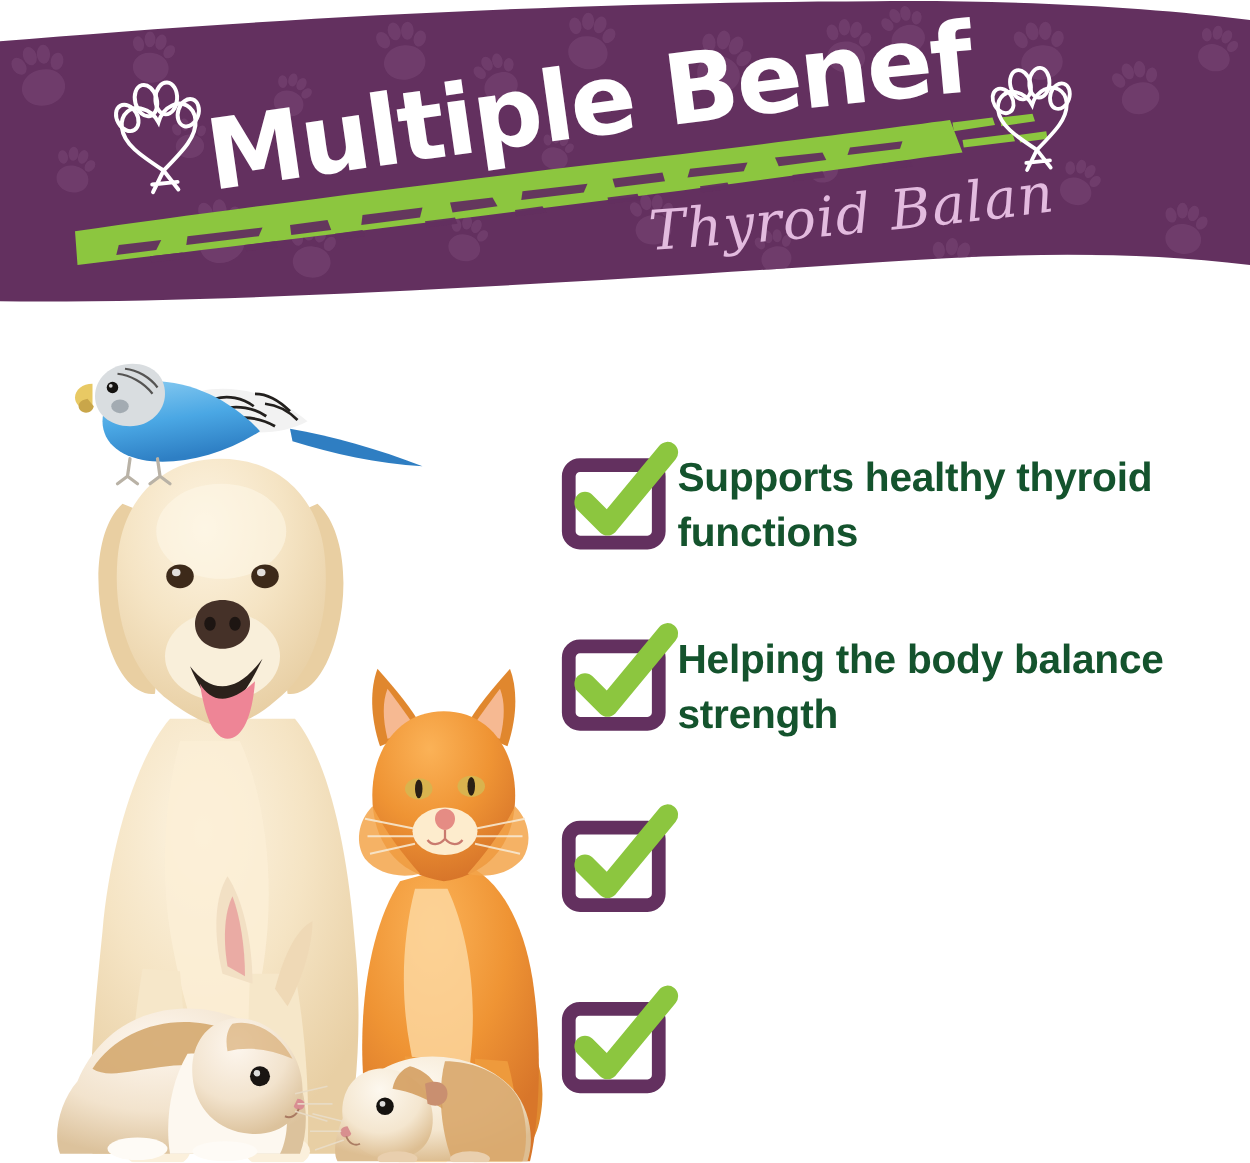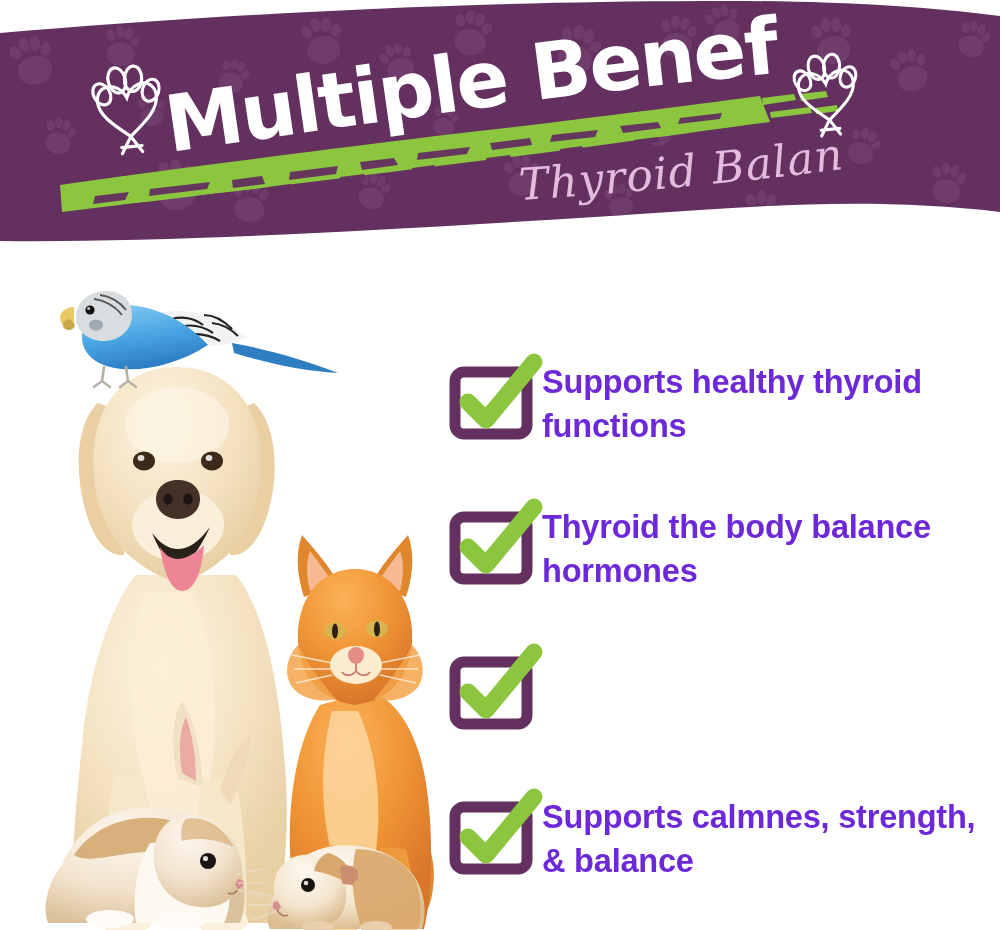--- a/index.html
+++ b/index.html
@@ -73,21 +73,21 @@
     width: 92px;
     height: 80px;
     margin-top: 8px;
   }
   .cb svg { display: block; overflow: visible; }
   .benefit-text {
     font-family: "Liberation Sans", sans-serif;
     font-weight: bold;
     font-size: 32.5px;
     line-height: 44px;
-    color: #6d28d9;
+    color: #14532d;
     padding-top: 10px;
     letter-spacing: -0.2px;
   }
 </style>
 </head>
 <body>
 
 <div id="page">
 
   <div id="banner">
@@ -449,36 +449,35 @@
       <div class="benefit-text">Supports healthy thyroid functions</div>
     </div>
 
     <div class="benefit">
       <div class="cb">
         <svg width="92" height="80" viewBox="0 0 92 80" xmlns="http://www.w3.org/2000/svg">
           <rect x="5" y="14" width="72" height="62" rx="9" ry="9" fill="none" stroke="#63305F" stroke-width="11"></rect>
           <path d="M18,44 L36,62 L84,4" fill="none" stroke="#8CC63F" stroke-width="17" stroke-linecap="round" stroke-linejoin="round"></path>
         </svg>
       </div>
-      <div class="benefit-text">Thyroid the body balance hormones</div>
+      <div class="benefit-text">Helping the body balance strength</div>
     </div>
 
     <div class="benefit">
       <div class="cb">
         <svg width="92" height="80" viewBox="0 0 92 80" xmlns="http://www.w3.org/2000/svg">
           <rect x="5" y="14" width="72" height="62" rx="9" ry="9" fill="none" stroke="#63305F" stroke-width="11"></rect>
           <path d="M18,44 L36,62 L84,4" fill="none" stroke="#8CC63F" stroke-width="17" stroke-linecap="round" stroke-linejoin="round"></path>
         </svg>
       </div>
     </div>
 
     <div class="benefit">
       <div class="cb">
         <svg width="92" height="80" viewBox="0 0 92 80" xmlns="http://www.w3.org/2000/svg">
           <rect x="5" y="14" width="72" height="62" rx="9" ry="9" fill="none" stroke="#63305F" stroke-width="11"></rect>
           <path d="M18,44 L36,62 L84,4" fill="none" stroke="#8CC63F" stroke-width="17" stroke-linecap="round" stroke-linejoin="round"></path>
         </svg>
       </div>
-      <div class="benefit-text">Supports calmnes, strength, &amp; balance</div>
     </div>
 
   </div>
 </div>
 
 </body></html>

